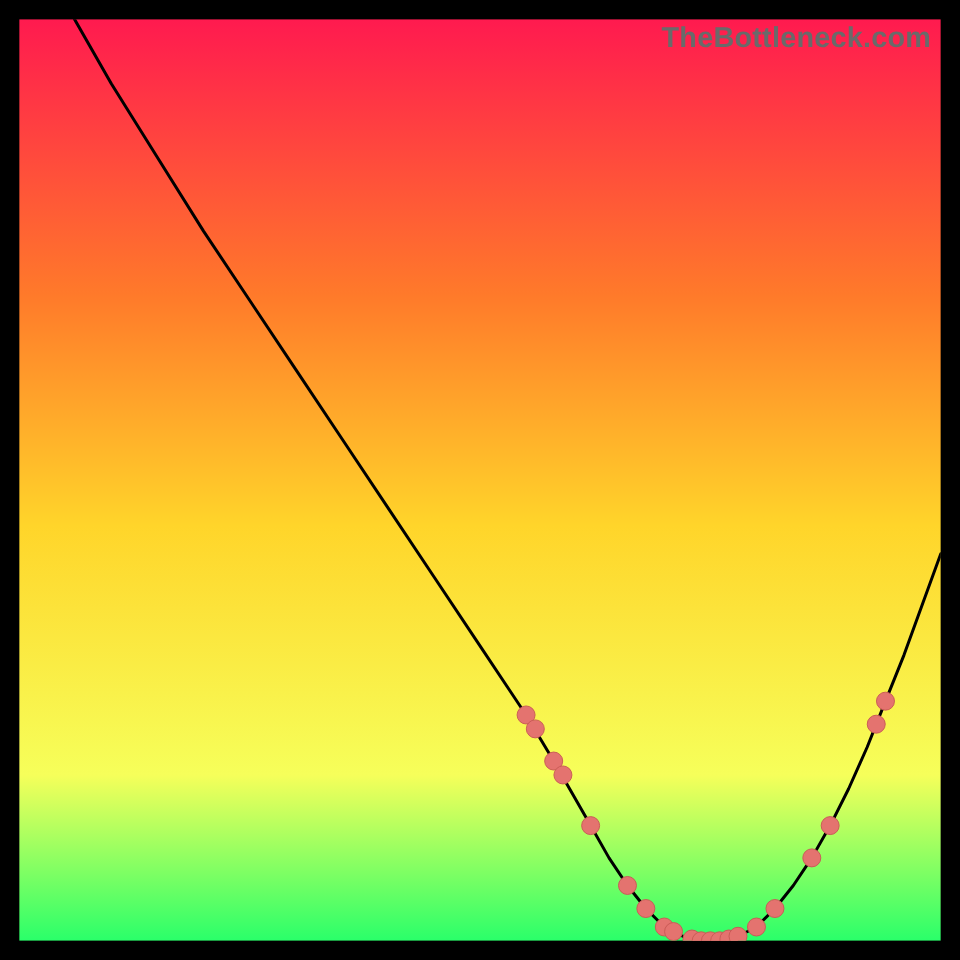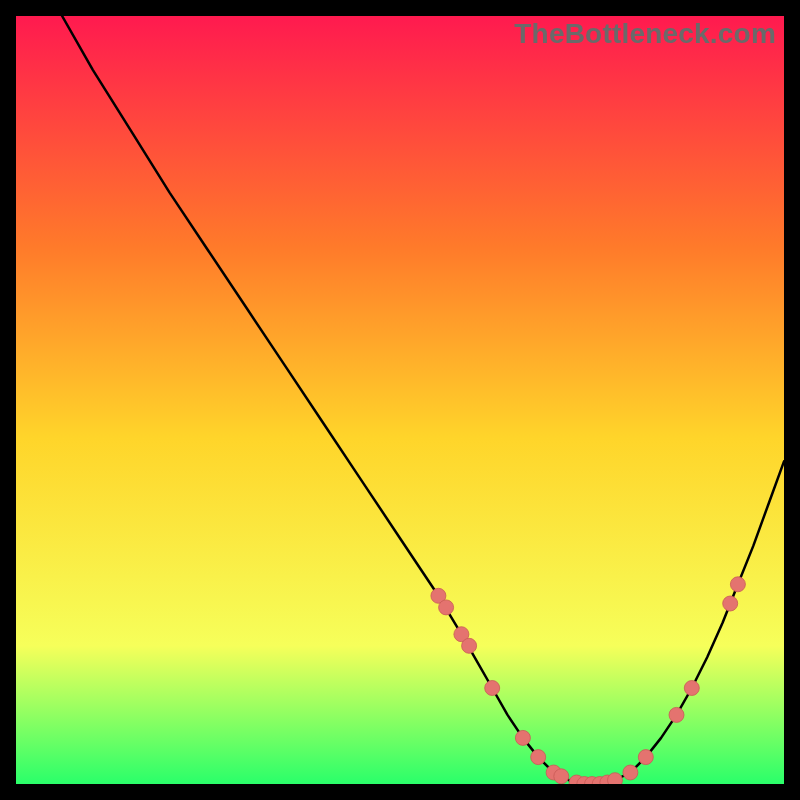--- a/index.html
+++ b/index.html
@@ -23,21 +23,21 @@
     left: 0;
     top: 0;
     width: 768px;
     height: 768px;
   }
   .watermark {
     position: absolute;
     top: 2px;
     right: 8px;
     font-family: Arial, Helvetica, sans-serif;
-    font-size: 28px;
+    font-size: 24px;
     font-weight: bold;
     color: #6a6a6a;
     letter-spacing: 0.2px;
     user-select: none;
   }
 </style>
 </head>
 <body>
 
 <div class="frame">

